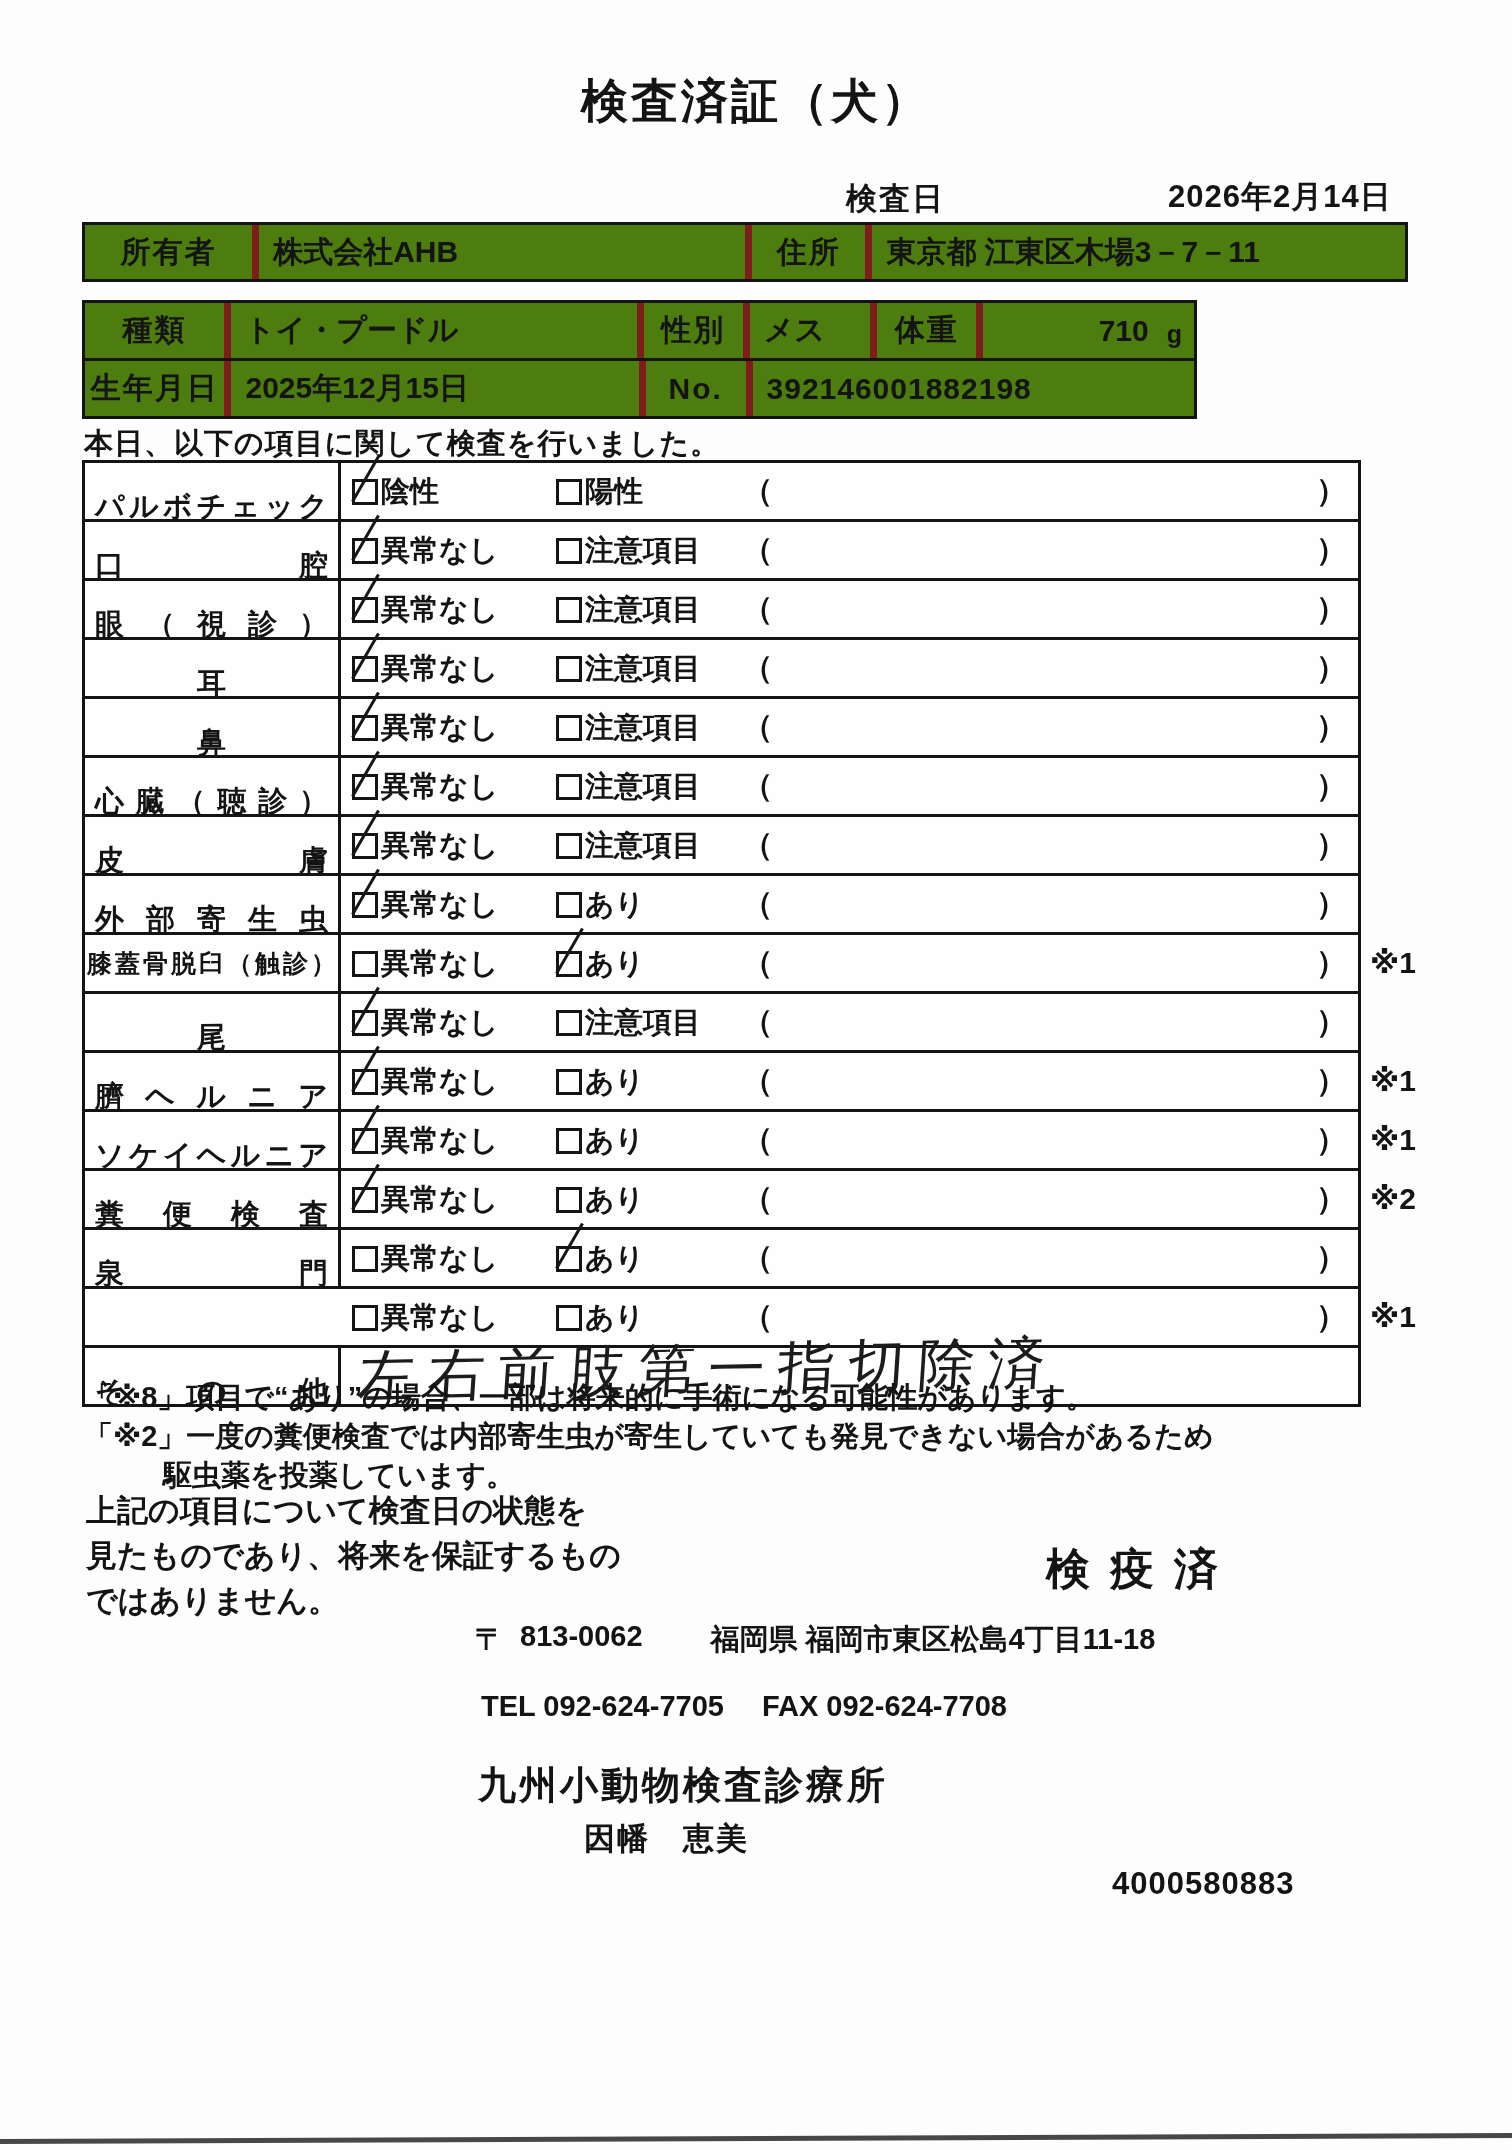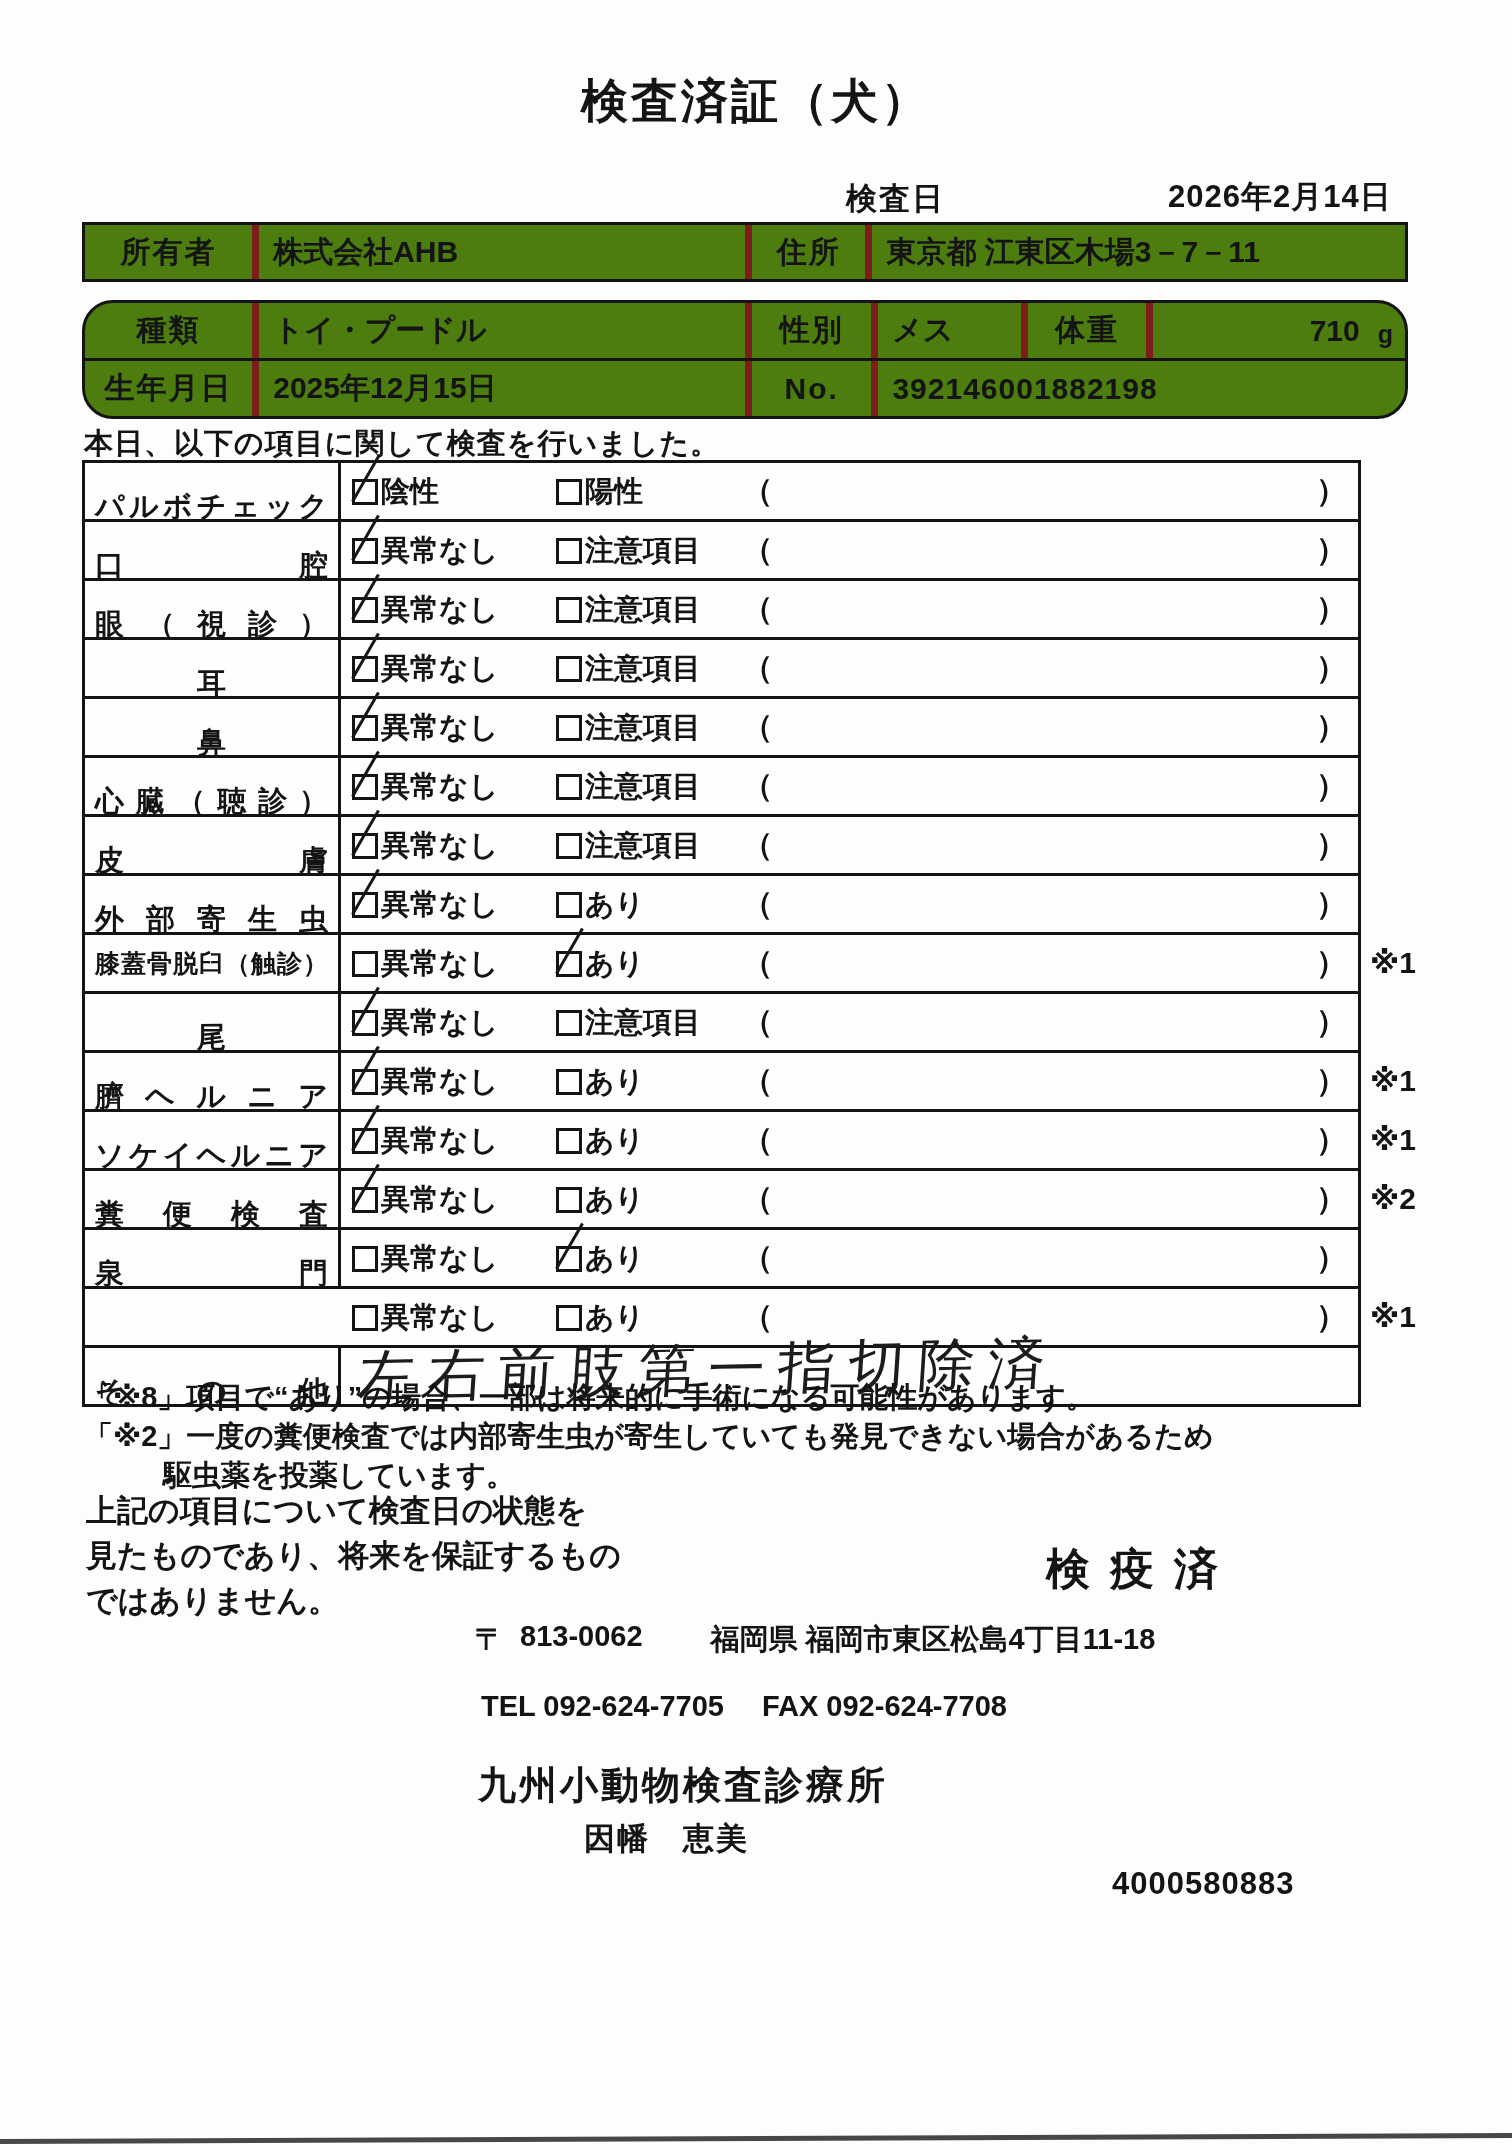--- a/index.html
+++ b/index.html
@@ -16,38 +16,38 @@
   .tbl{ position:absolute; left:82px; border:3px solid #141414; box-sizing:border-box; background:#4d7c0f; }
   .trow{ display:flex; }
   .trow + .trow{ border-top:3px solid #141414; }
   .cell{ box-sizing:border-box; border-left:7px solid #7f1d1d; display:flex; align-items:center;
     font-size:30px; font-weight:700; overflow:hidden; white-space:nowrap; }
   .cell:first-child{ border-left:none; }
   .cell.lab{ justify-content:center; letter-spacing:2px; }
   .cell.val{ padding-left:14px; }
   .tbl1{ top:222px; width:1326px; }
   .tbl1 .trow{ height:54px; }
-  .tbl2{ top:300px; width:1326px;border-radius:31px; }
+  .tbl2{ top:300px; width:1115px; }
   .tbl2 .trow{ height:55px; }
   .w-owner-lab{width:168px}.w-owner-val{width:495px}.w-addr-lab{width:121px}.w-addr-val{width:542px}
   .w-breed-lab{width:168px}.w-breed-val{width:495px}.w-sex-lab{width:127px}.w-sex-val{width:150px}
   .w-weight-lab{width:126px}.w-weight-val{width:260px; justify-content:flex-end; padding-right:12px; gap:18px;}
   .w-no-lab{width:127px}.w-no-val{width:536px; letter-spacing:1px;}
   .unit{ font-size:25px; font-weight:700; padding-top:8px; }
 
   .intro{ position:absolute; left:84px; top:424px; font-size:29px; font-weight:700; letter-spacing:1px; }
 
   .chk{ position:absolute; left:82px; top:460px; width:1273px; border:3px solid #141414; background:#fefefe; }
   .chk-row{ position:relative; height:56px; }
   .chk-row + .chk-row{ border-top:3px solid #141414; }
   .chk-label{ position:absolute; left:0; top:0; width:256px; height:56px; box-sizing:border-box;
     border-right:3px solid #141414; padding:15px 10px; font-size:29px; font-weight:700;
     line-height:56px; text-align:justify; text-align-last:justify; overflow:hidden; }
   .chk-label.single{ text-align-last:center; }
-  .chk-label.long{ font-size:25px; padding:0 10px; }
+  .chk-label.long{ font-size:25px; padding:0 2px; }
   .chk-body{ position:absolute; left:259px; right:0; top:0; bottom:0; }
   .cb{ position:absolute; top:16px; width:20px; height:20px; border:3px solid #141414; background:#fff; }
   .cb1{ left:8px; } .cb2{ left:212px; }
   .opt{ position:absolute; top:0; line-height:56px; font-size:29px; font-weight:700; white-space:nowrap; }
   .t1{ left:37px; } .t2{ left:241px; }
   .paren{ position:absolute; top:0; line-height:56px; font-size:31px; font-weight:700; }
   .po{ left:398px; } .pc{ left:972px; }
   .tick{ position:absolute; top:-10px; width:3px; height:52px; background:#161616; transform:rotate(30deg); }
   .tick1{ left:20px; } .tick2{ left:224px; }
   .chk-note{ position:absolute; left:calc(100% + 12px); top:10px; font-size:30px; font-weight:700; white-space:nowrap; }

